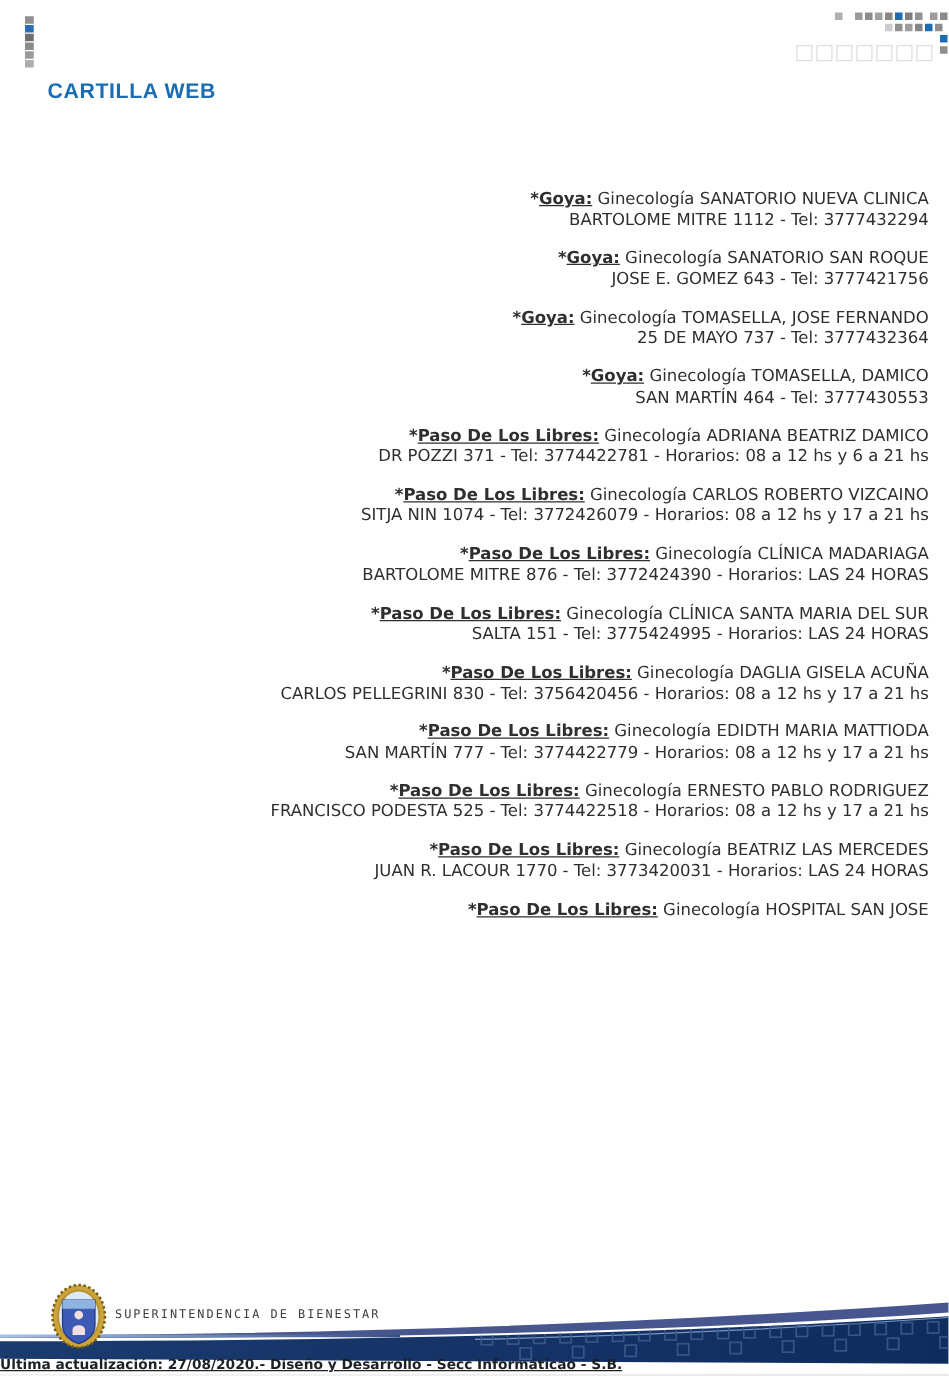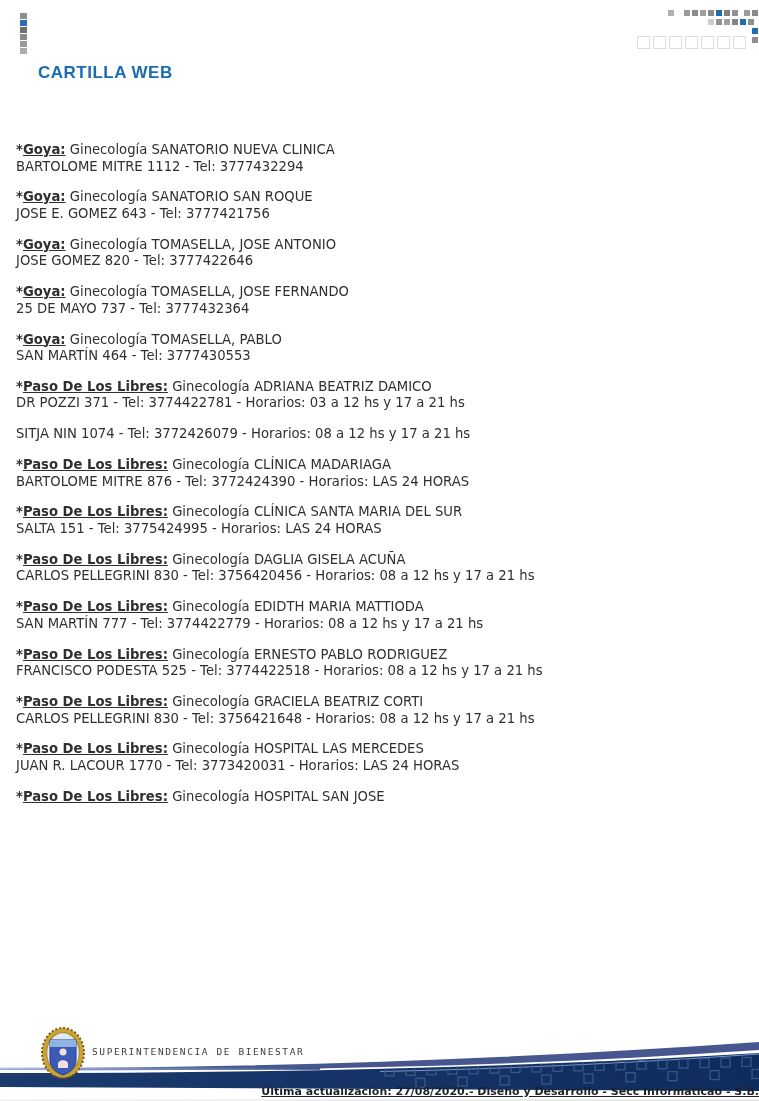--- a/index.html
+++ b/index.html
@@ -16,35 +16,35 @@
   .hdr-title {
     position:absolute; left:38px; top:23px;
     font-family:"Liberation Sans",sans-serif;
     font-size:17px; font-weight:bold; letter-spacing:0.5px;
     color:#1b6cb0; white-space:nowrap;margin-top:40px;
   }
   .mosaic { position:absolute; top:0; left:600px; width:159px; height:60px; }
   .mosaic i { position:absolute; width:6px; height:6px; }
   .mosaic i.outline { width:13px; height:13px; background:#fff; border:1px solid #dedede; }
   
-  .content { position:absolute; top:142px; left:16px; width:727px; }
+  .content { position:absolute; top:152px; left:16px; width:727px;text-align:right; }
   .entry { margin-bottom:14.2px; font-size:13.2px; line-height:16.6px; }
   .entry .star { font-weight:bold; }
   .entry .city { font-weight:bold; text-decoration:underline; }
   
   .footer { position:absolute; left:0; top:1018px; width:759px; height:83px; }
   .wave { position:absolute; left:0; top:22px; width:759px; height:62px; }
   .badge { position:absolute; left:40px; top:8px; width:46px; height:54px; }
   .org {
     position:absolute; left:92px; top:28px;
     font-family:"DejaVu Sans Mono","Liberation Mono",monospace;
     font-size:9.5px; letter-spacing:1.6px; color:#3d3d3d; white-space:nowrap;
   }
   .update {
-    position:absolute; left:0; top:67px; width:759px; text-align:right;
+    position:absolute; left:0; top:67px; width:759px; text-align:left;
     font-size:11px; font-weight:bold; text-decoration:underline; color:#1c2126;
     white-space:nowrap;
   }
   .bottom-strip { position:absolute; left:0; top:81px; width:759px; height:2px;
     background:linear-gradient(90deg,#f4f4f4,#e9e9e9); }
 </style>
 </head>
 <body>
 
 <div class="hdr">
@@ -92,42 +92,39 @@
       <div><span class="star">*</span><span class="city">Goya:</span> <span class="spec">Ginecología</span> <span class="pname">SANATORIO NUEVA CLINICA</span></div>
       <div class="detail">BARTOLOME MITRE 1112 - Tel: 3777432294</div>
     </div>
 
     <div class="entry">
       <div><span class="star">*</span><span class="city">Goya:</span> <span class="spec">Ginecología</span> <span class="pname">SANATORIO SAN ROQUE</span></div>
       <div class="detail">JOSE E. GOMEZ 643 - Tel: 3777421756</div>
     </div>
 
 
-    <div class="entry">
-      <div><span class="star">*</span><span class="city">Goya:</span> <span class="spec">Ginecología</span> <span class="pname">TOMASELLA, JOSE ANTONIO</span></div>
-      <div class="detail">JOSE GOMEZ 820 - Tel: 3777422646</div>
-    </div>
 
     <div class="entry">
       <div><span class="star">*</span><span class="city">Goya:</span> <span class="spec">Ginecología</span> <span class="pname">TOMASELLA, JOSE FERNANDO</span></div>
       <div class="detail">25 DE MAYO 737 - Tel: 3777432364</div>
     </div>
 
     <div class="entry">
-      <div><span class="star">*</span><span class="city">Goya:</span> <span class="spec">Ginecología</span> <span class="pname">TOMASELLA, PABLO</span></div>
+      <div><span class="star">*</span><span class="city">Goya:</span> <span class="spec">Ginecología</span> <span class="pname">TOMASELLA, DAMICO</span></div>
       <div class="detail">SAN MARTÍN 464 - Tel: 3777430553</div>
     </div>
 
     <div class="entry">
       <div><span class="star">*</span><span class="city">Paso De Los Libres:</span> <span class="spec">Ginecología</span> <span class="pname">ADRIANA BEATRIZ DAMICO</span></div>
-      <div class="detail">DR POZZI 371 - Tel: 3774422781 - Horarios: 03 a 12 hs y 17 a 21 hs</div>
-    </div>
-
-
-    <div class="entry">
+      <div class="detail">DR POZZI 371 - Tel: 3774422781 - Horarios: 08 a 12 hs y 6 a 21 hs</div>
+    </div>
+
+
+    <div class="entry">
+      <div><span class="star">*</span><span class="city">Paso De Los Libres:</span> <span class="spec">Ginecología</span> <span class="pname">CARLOS ROBERTO VIZCAINO</span></div>
       <div class="detail">SITJA NIN 1074 - Tel: 3772426079 - Horarios: 08 a 12 hs y 17 a 21 hs</div>
     </div>
 
     <div class="entry">
       <div><span class="star">*</span><span class="city">Paso De Los Libres:</span> <span class="spec">Ginecología</span> <span class="pname">CLÍNICA MADARIAGA</span></div>
       <div class="detail">BARTOLOME MITRE 876 - Tel: 3772424390 - Horarios: LAS 24 HORAS</div>
     </div>
 
 
     <div class="entry">
@@ -143,30 +140,26 @@
     <div class="entry">
       <div><span class="star">*</span><span class="city">Paso De Los Libres:</span> <span class="spec">Ginecología</span> <span class="pname">EDIDTH MARIA MATTIODA</span></div>
       <div class="detail">SAN MARTÍN 777 - Tel: 3774422779 - Horarios: 08 a 12 hs y 17 a 21 hs</div>
     </div>
 
     <div class="entry">
       <div><span class="star">*</span><span class="city">Paso De Los Libres:</span> <span class="spec">Ginecología</span> <span class="pname">ERNESTO PABLO RODRIGUEZ</span></div>
       <div class="detail">FRANCISCO PODESTA 525 - Tel: 3774422518 - Horarios: 08 a 12 hs y 17 a 21 hs</div>
     </div>
 
-    <div class="entry">
-      <div><span class="star">*</span><span class="city">Paso De Los Libres:</span> <span class="spec">Ginecología</span> <span class="pname">GRACIELA BEATRIZ CORTI</span></div>
-      <div class="detail">CARLOS PELLEGRINI 830 - Tel: 3756421648 - Horarios: 08 a 12 hs y 17 a 21 hs</div>
-    </div>
-
-    <div class="entry">
-    </div>
-
-    <div class="entry">
-      <div><span class="star">*</span><span class="city">Paso De Los Libres:</span> <span class="spec">Ginecología</span> <span class="pname">HOSPITAL LAS MERCEDES</span></div>
+
+    <div class="entry">
+    </div>
+
+    <div class="entry">
+      <div><span class="star">*</span><span class="city">Paso De Los Libres:</span> <span class="spec">Ginecología</span> <span class="pname">BEATRIZ LAS MERCEDES</span></div>
       <div class="detail">JUAN R. LACOUR 1770 - Tel: 3773420031 - Horarios: LAS 24 HORAS</div>
     </div>
 
     <div class="entry">
       <div><span class="star">*</span><span class="city">Paso De Los Libres:</span> <span class="spec">Ginecología</span> <span class="pname">HOSPITAL SAN JOSE</span></div>
 
     </div>
   </div>
 
 <div class="footer">

